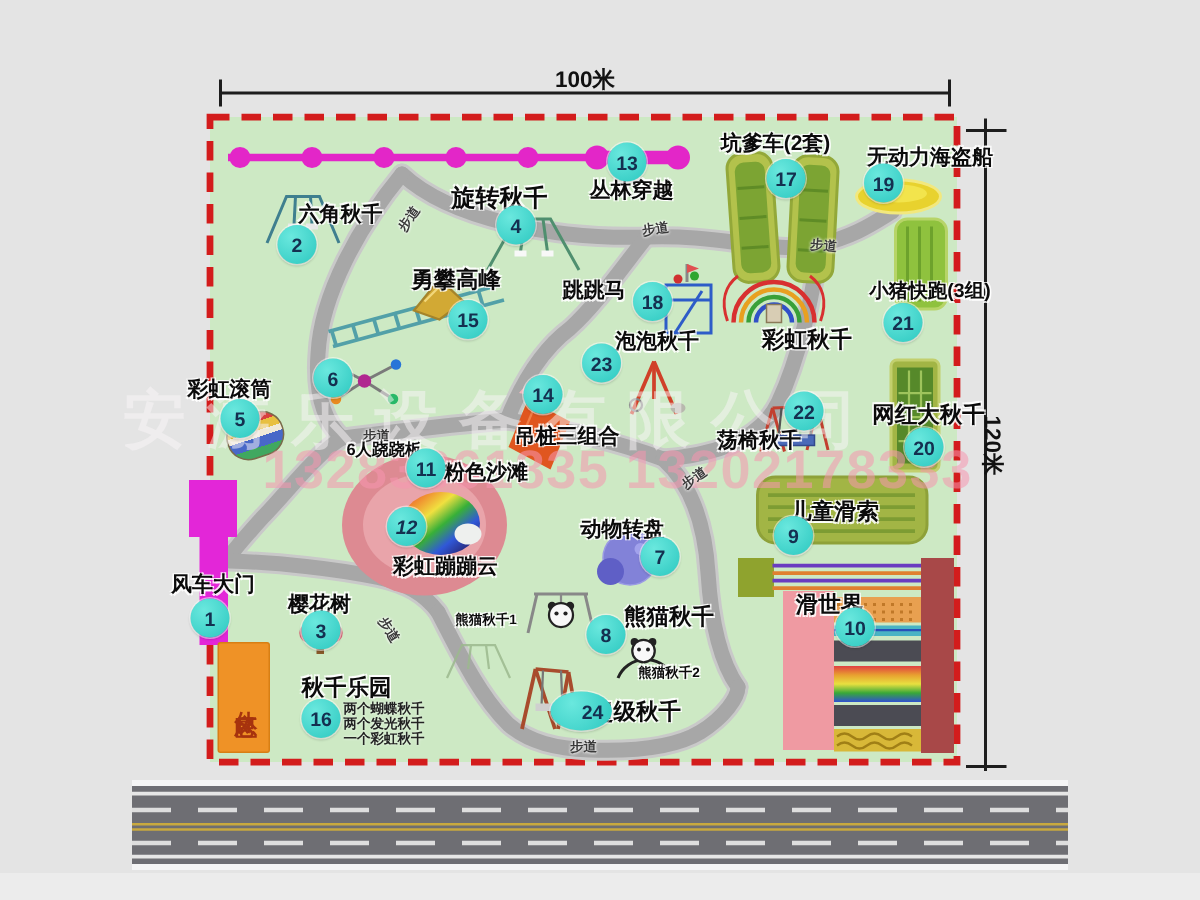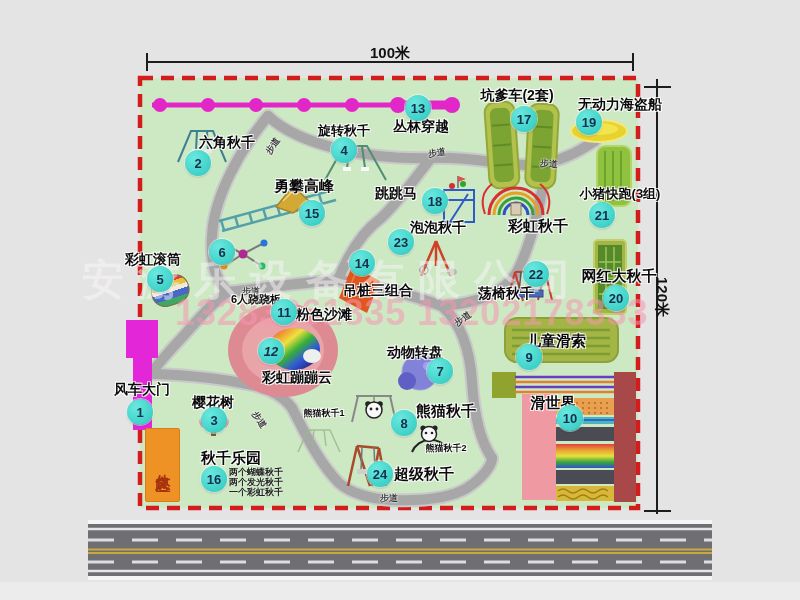--- a/index.html
+++ b/index.html
@@ -364,21 +364,21 @@
   <div class="rest-area">休息区</div>
   <div class="watermark" id="wm-company">安游乐设备有限公司</div>
   <div class="watermark" id="wm-phone">13283861835 13202178333</div>
 <div class="badge" style="left: 127px; top: 399px;">1</div>
     <div class="map-label" style="left: 142px; top: 381px; font-size: 14px;">风车大门</div>
     <div class="badge" style="left: 185px; top: 150px;">2</div>
     <div class="map-label" style="left: 227px; top: 134px; font-size: 14px;">六角秋千</div>
     <div class="badge" style="left: 201px; top: 407px;">3</div>
     <div class="map-label" style="left: 213px; top: 394px; font-size: 14px;">樱花树</div>
     <div class="badge" style="left: 331px; top: 137px;">4</div>
-    <div class="map-label" style="left: 333px; top: 122px; font-size: 13px; margin-left: 11px;">旋转秋千</div>
+    <div class="map-label" style="left: 333px; top: 122px; font-size: 16px;">旋转秋千</div>
     <div class="badge" style="left: 147px; top: 266px;">5</div>
     <div class="map-label" style="left: 153px; top: 251px; font-size: 14px;">彩虹滚筒</div>
     <div class="badge" style="left: 209px; top: 239px;">6</div>
     <div class="map-label" style="left: 256px; top: 264px; font-size: 11px; margin-top: 28px;">6人跷跷板</div>
     <div class="badge" style="left: 427px; top: 358px;">7</div>
     <div class="map-label" style="left: 415px; top: 344px; font-size: 14px;">动物转盘</div>
     <div class="badge" style="left: 391px; top: 410px;">8</div>
     <div class="map-label" style="left: 446px; top: 402px; font-size: 15px;">熊猫秋千</div>
     <div class="badge" style="left: 516px; top: 344px;">9</div>
     <div class="map-label" style="left: 556px; top: 332px; font-size: 15px;">儿童滑索</div>
@@ -403,21 +403,21 @@
     <div class="badge" style="left: 576px; top: 109px;">19</div>
     <div class="map-label" style="left: 620px; top: 96px; font-size: 14px;">无动力海盗船</div>
     <div class="badge" style="left: 603px; top: 285px;">20</div>
     <div class="map-label" style="left: 619px; top: 267px; font-size: 15px;">网红大秋千</div>
     <div class="badge" style="left: 589px; top: 202px;">21</div>
     <div class="map-label" style="left: 620px; top: 185px; font-size: 13px;">小猪快跑(3组)</div>
     <div class="badge" style="left: 523px; top: 261px;">22</div>
     <div class="map-label" style="left: 506px; top: 285px; font-size: 14px;">荡椅秋千</div>
     <div class="badge" style="left: 388px; top: 229px;">23</div>
     <div class="map-label" style="left: 438px; top: 219px; font-size: 14px;">泡泡秋千</div>
-    <div class="badge" style="left: 367px; top: 461px;">24</div>
+    <div class="badge" style="left: 367px; top: 461px; padding-left: 15px;">24</div>
     <div class="map-label" style="left: 424px; top: 465px; font-size: 15px;">超级秋千</div>
     <div class="map-label" style="left: 538px; top: 217px; font-size: 15px;">彩虹秋千</div>
     <div class="map-label" style="left: 324px; top: 407px; font-size: 9px;">熊猫秋千1</div>
     <div class="map-label" style="left: 446px; top: 442px; font-size: 9px;">熊猫秋千2</div>
     <div class="walkway-label" style="left: 273px; top: 146px; transform: translate(-50%, -50%) rotate(-55deg);">步道</div>
     <div class="walkway-label" style="left: 437px; top: 153px; transform: translate(-50%, -50%) rotate(-8deg);">步道</div>
     <div class="walkway-label" style="left: 549px; top: 164px; transform: translate(-50%, -50%) rotate(5deg);">步道</div>
     <div class="walkway-label" style="left: 251px; top: 291px; transform: translate(-50%, -50%) rotate(0deg);">步道</div>
     <div class="walkway-label" style="left: 259px; top: 420px; transform: translate(-50%, -50%) rotate(58deg);">步道</div>
     <div class="walkway-label" style="left: 389px; top: 498px; transform: translate(-50%, -50%) rotate(0deg);">步道</div>

